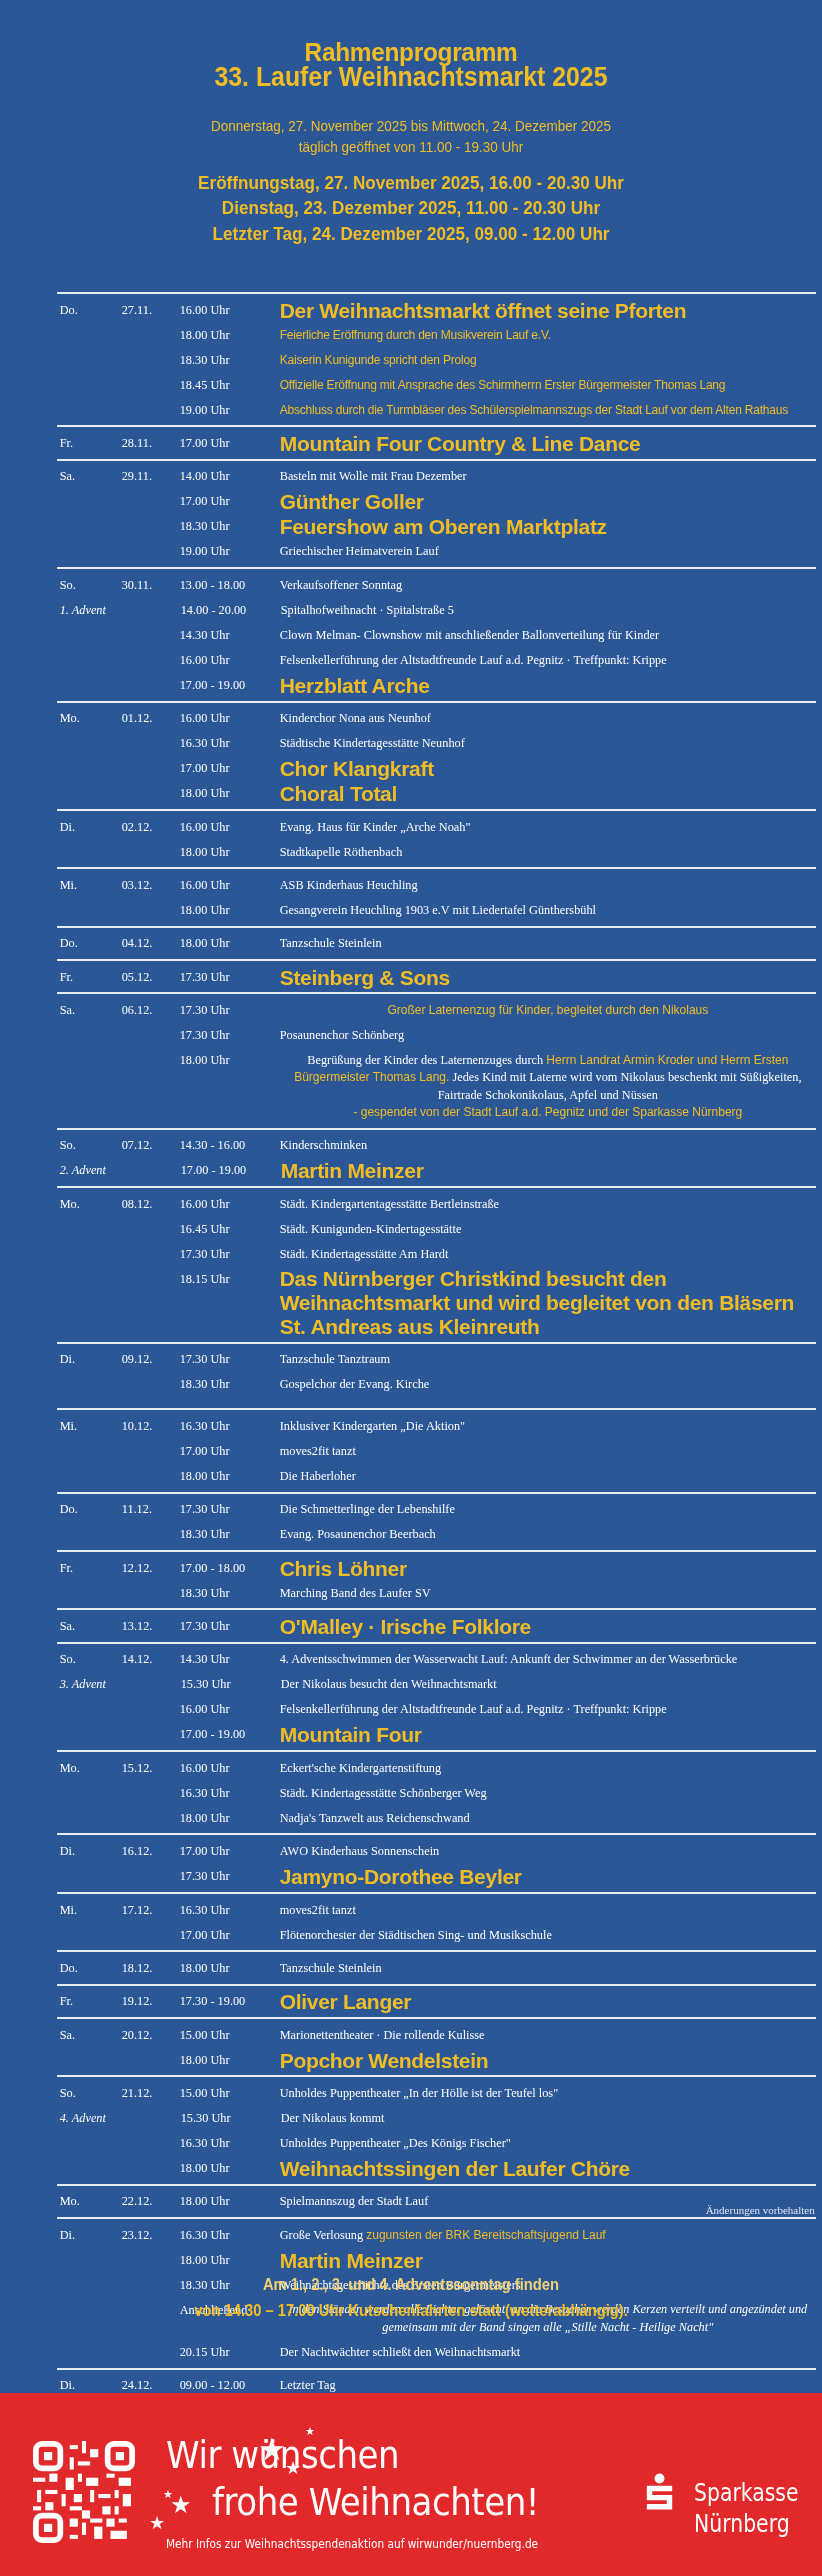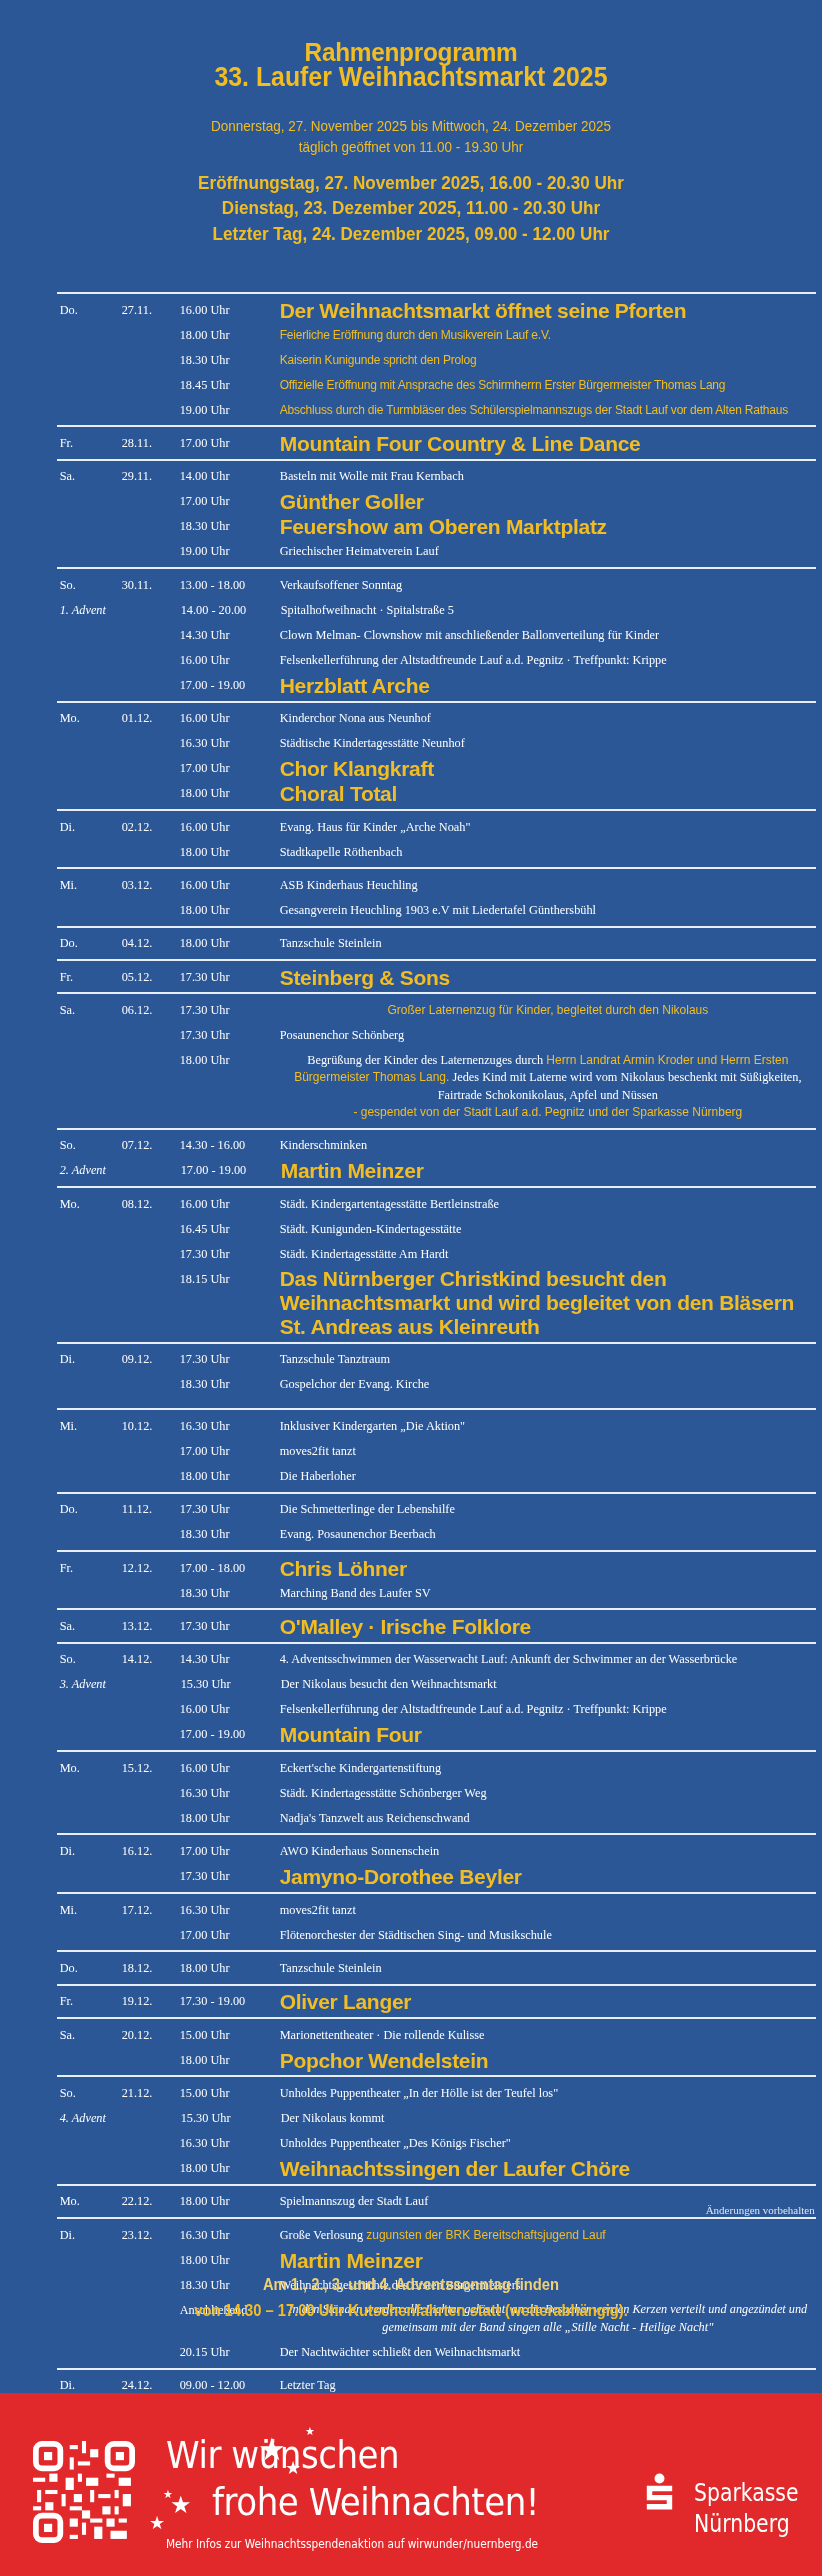--- a/index.html
+++ b/index.html
@@ -97,21 +97,21 @@
         <span class="c-dt">28.11.</span>
         <span class="c-tm">17.00 Uhr</span>
         <span class="c-ev big">Mountain Four Country &amp; Line Dance</span>
       </div>
     </div>
     <div class="day">
       <div class="row">
         <span class="c-wd">Sa.</span>
         <span class="c-dt">29.11.</span>
         <span class="c-tm">14.00 Uhr</span>
-        <span class="c-ev">Basteln mit Wolle mit Frau Kernbach</span>
+        <span class="c-ev">Basteln mit Wolle mit Frau Dezember</span>
       </div>
       <div class="row">
         <span class="c-wd"></span>
         <span class="c-dt"></span>
         <span class="c-tm">17.00 Uhr</span>
         <span class="c-ev big">Günther Goller</span>
       </div>
       <div class="row">
         <span class="c-wd"></span>
         <span class="c-dt"></span>

